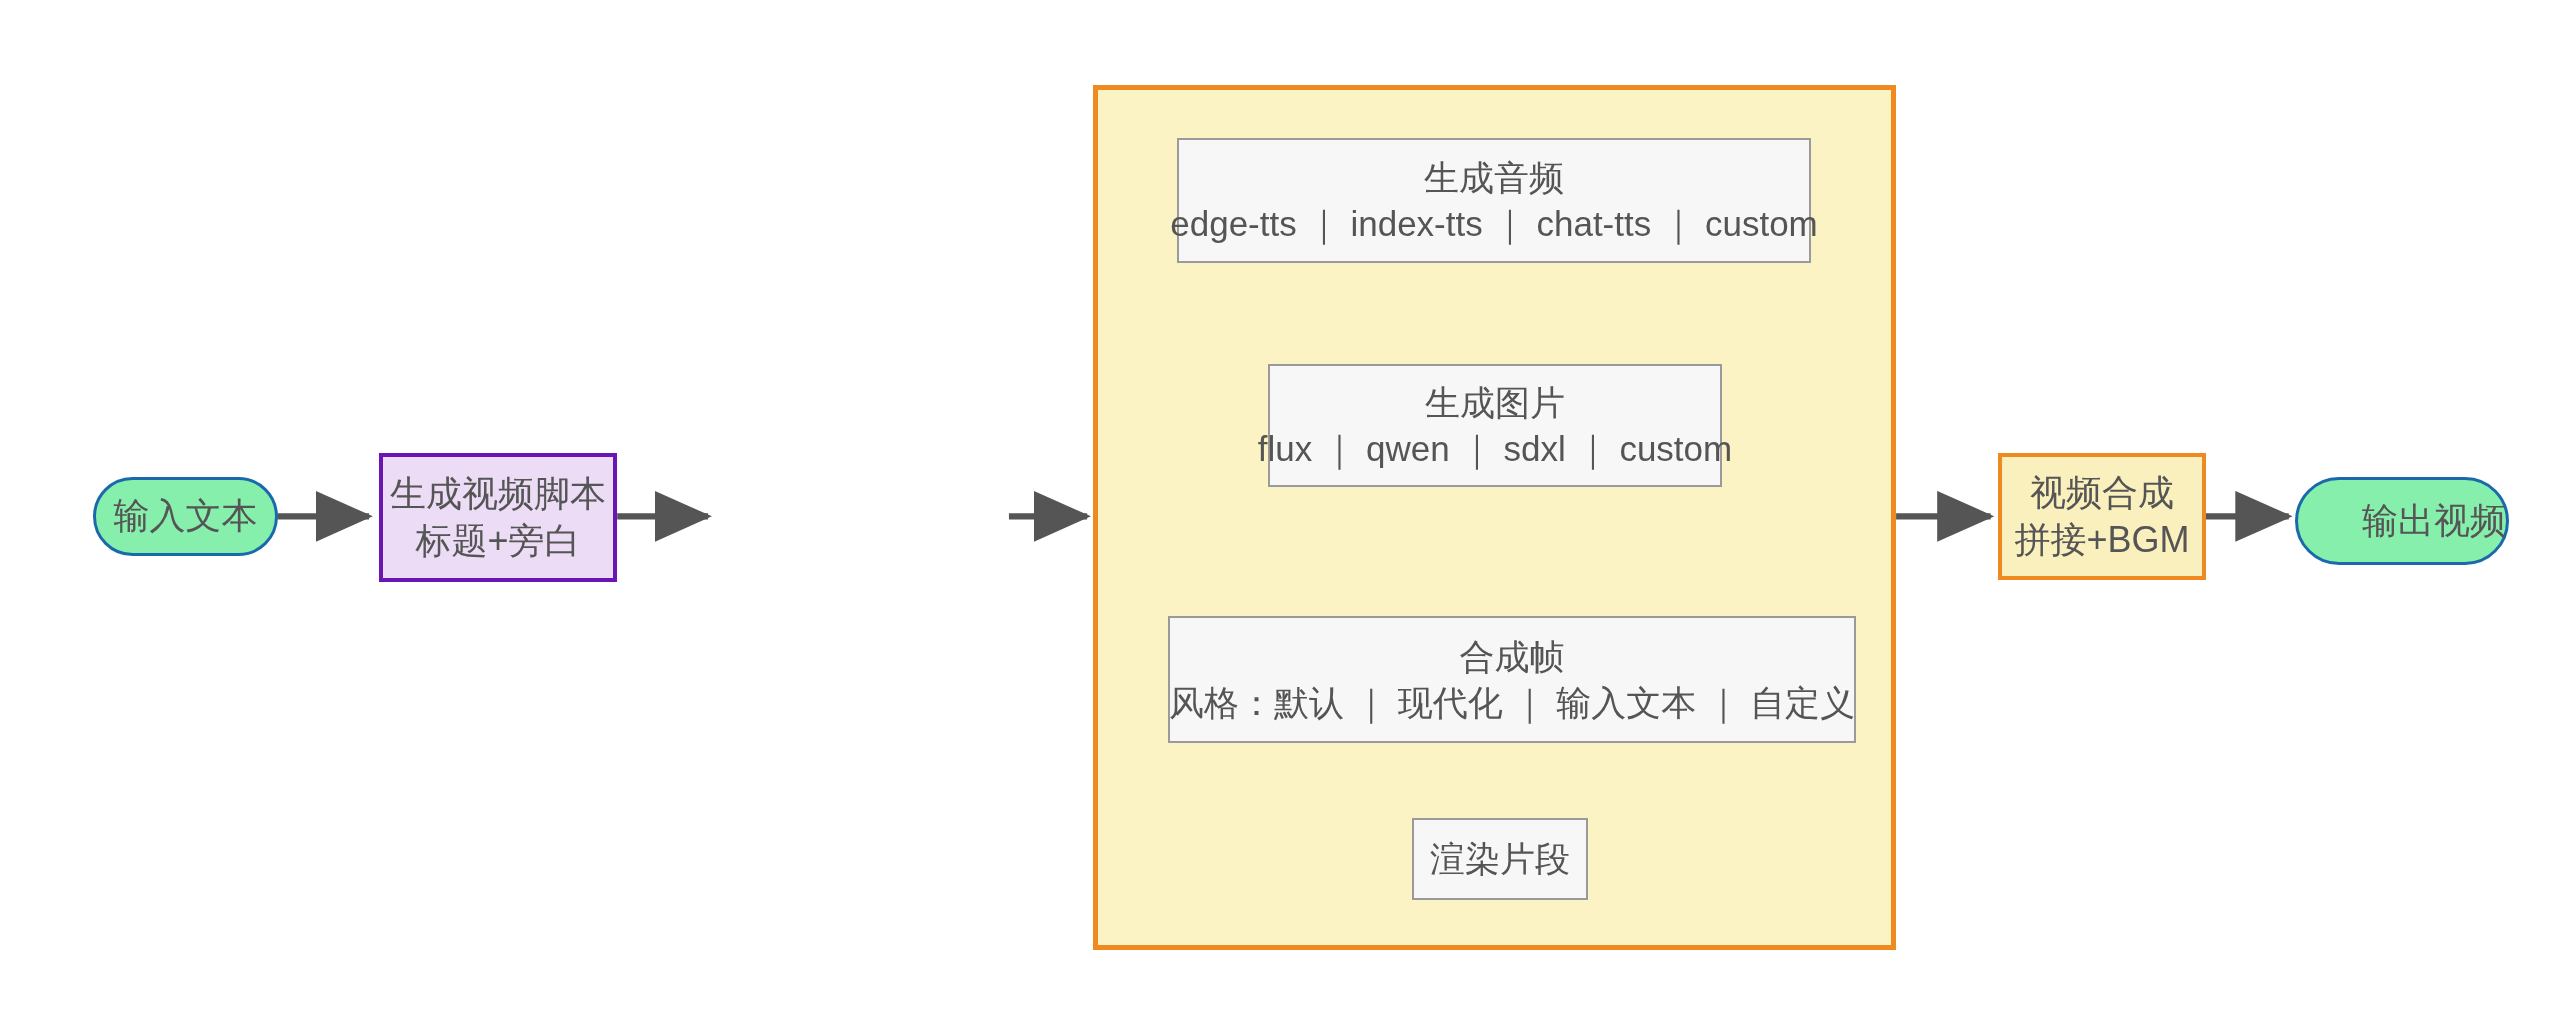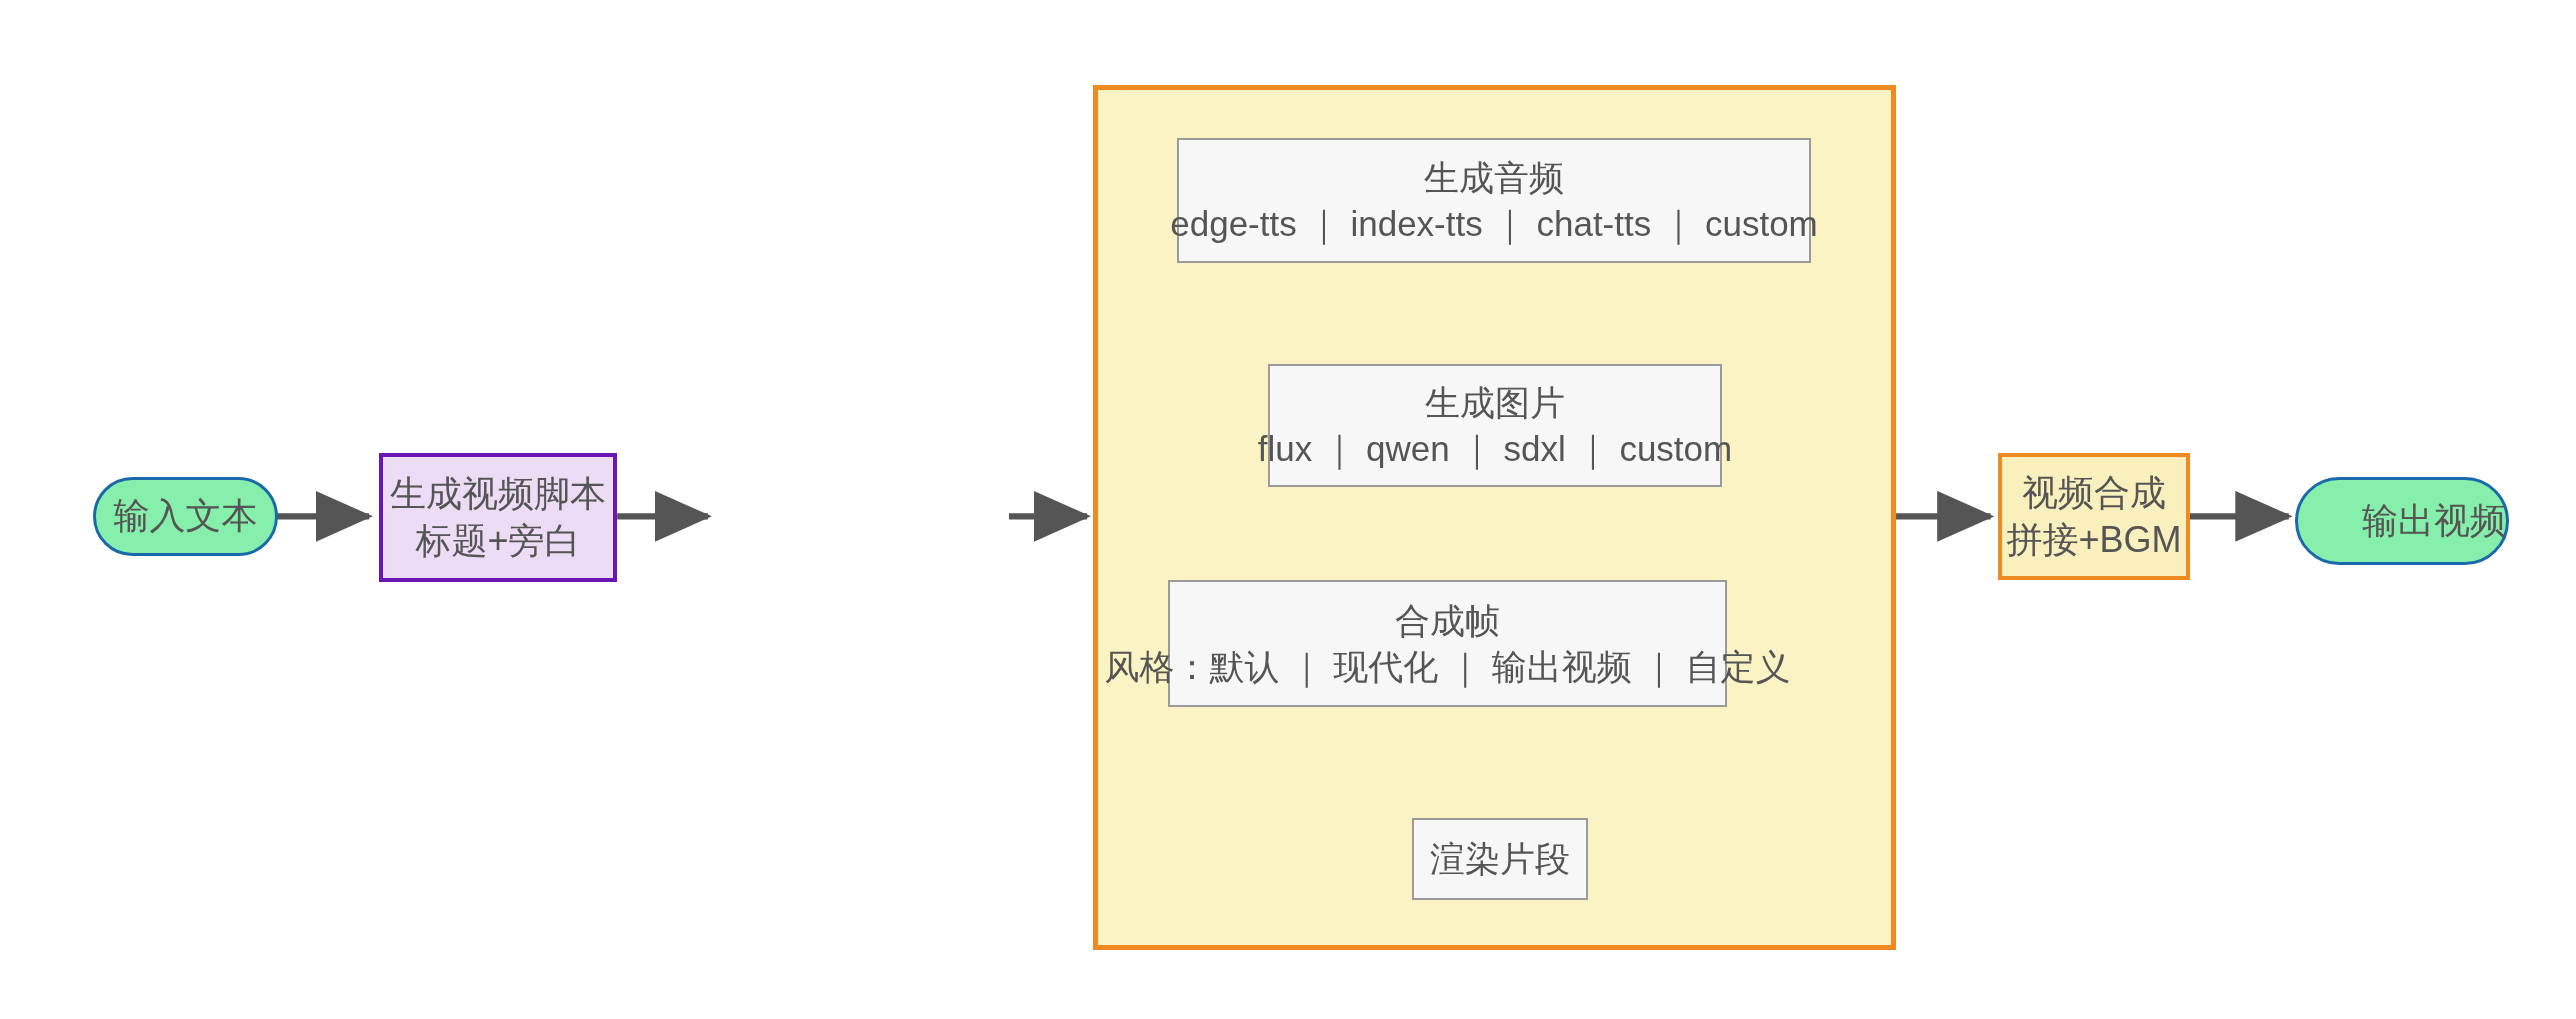--- a/index.html
+++ b/index.html
@@ -140,30 +140,30 @@
   <div class="node node-grey" style="left:1268px; top:364px; width:454px; height:123px;">
     <span class="line">生成图片</span>
     <span class="line">flux ｜ qwen ｜ sdxl ｜ custom</span>
   </div>
 
   <div class="node node-grey" style="left:1177px; top:138px; width:634px; height:125px;">
     <span class="line">生成音频</span>
     <span class="line">edge-tts ｜ index-tts ｜ chat-tts ｜ custom</span>
   </div>
 
-  <div class="node node-grey" style="left:1168px; top:580px; width:559px; height:127px;">
+  <div class="node node-grey" style="left:1168px; top:616px; width:688px; height:127px;">
     <span class="line">合成帧</span>
-    <span class="line">风格：默认 ｜ 现代化 ｜ 输出视频 ｜ 自定义</span>
+    <span class="line">风格：默认 ｜ 现代化 ｜ 输入文本 ｜ 自定义</span>
   </div>
 
   <div class="node node-grey" style="left:1412px; top:818px; width:176px; height:82px;">
     <span class="line">渲染片段</span>
   </div>
 
-  <div class="node node-orange" style="left:1998px; top:453px; width:192px; height:127px;">
+  <div class="node node-orange" style="left:1998px; top:453px; width:208px; height:127px;">
     <span class="line">视频合成</span>
     <span class="line">拼接+BGM</span>
   </div>
 
   <div class="node node-stadium" style="left:2295px; top:477px; width:214px; height:88px;align-items:flex-end;">
     <span class="line">输出视频</span>
   </div>
 
 </div>
 

